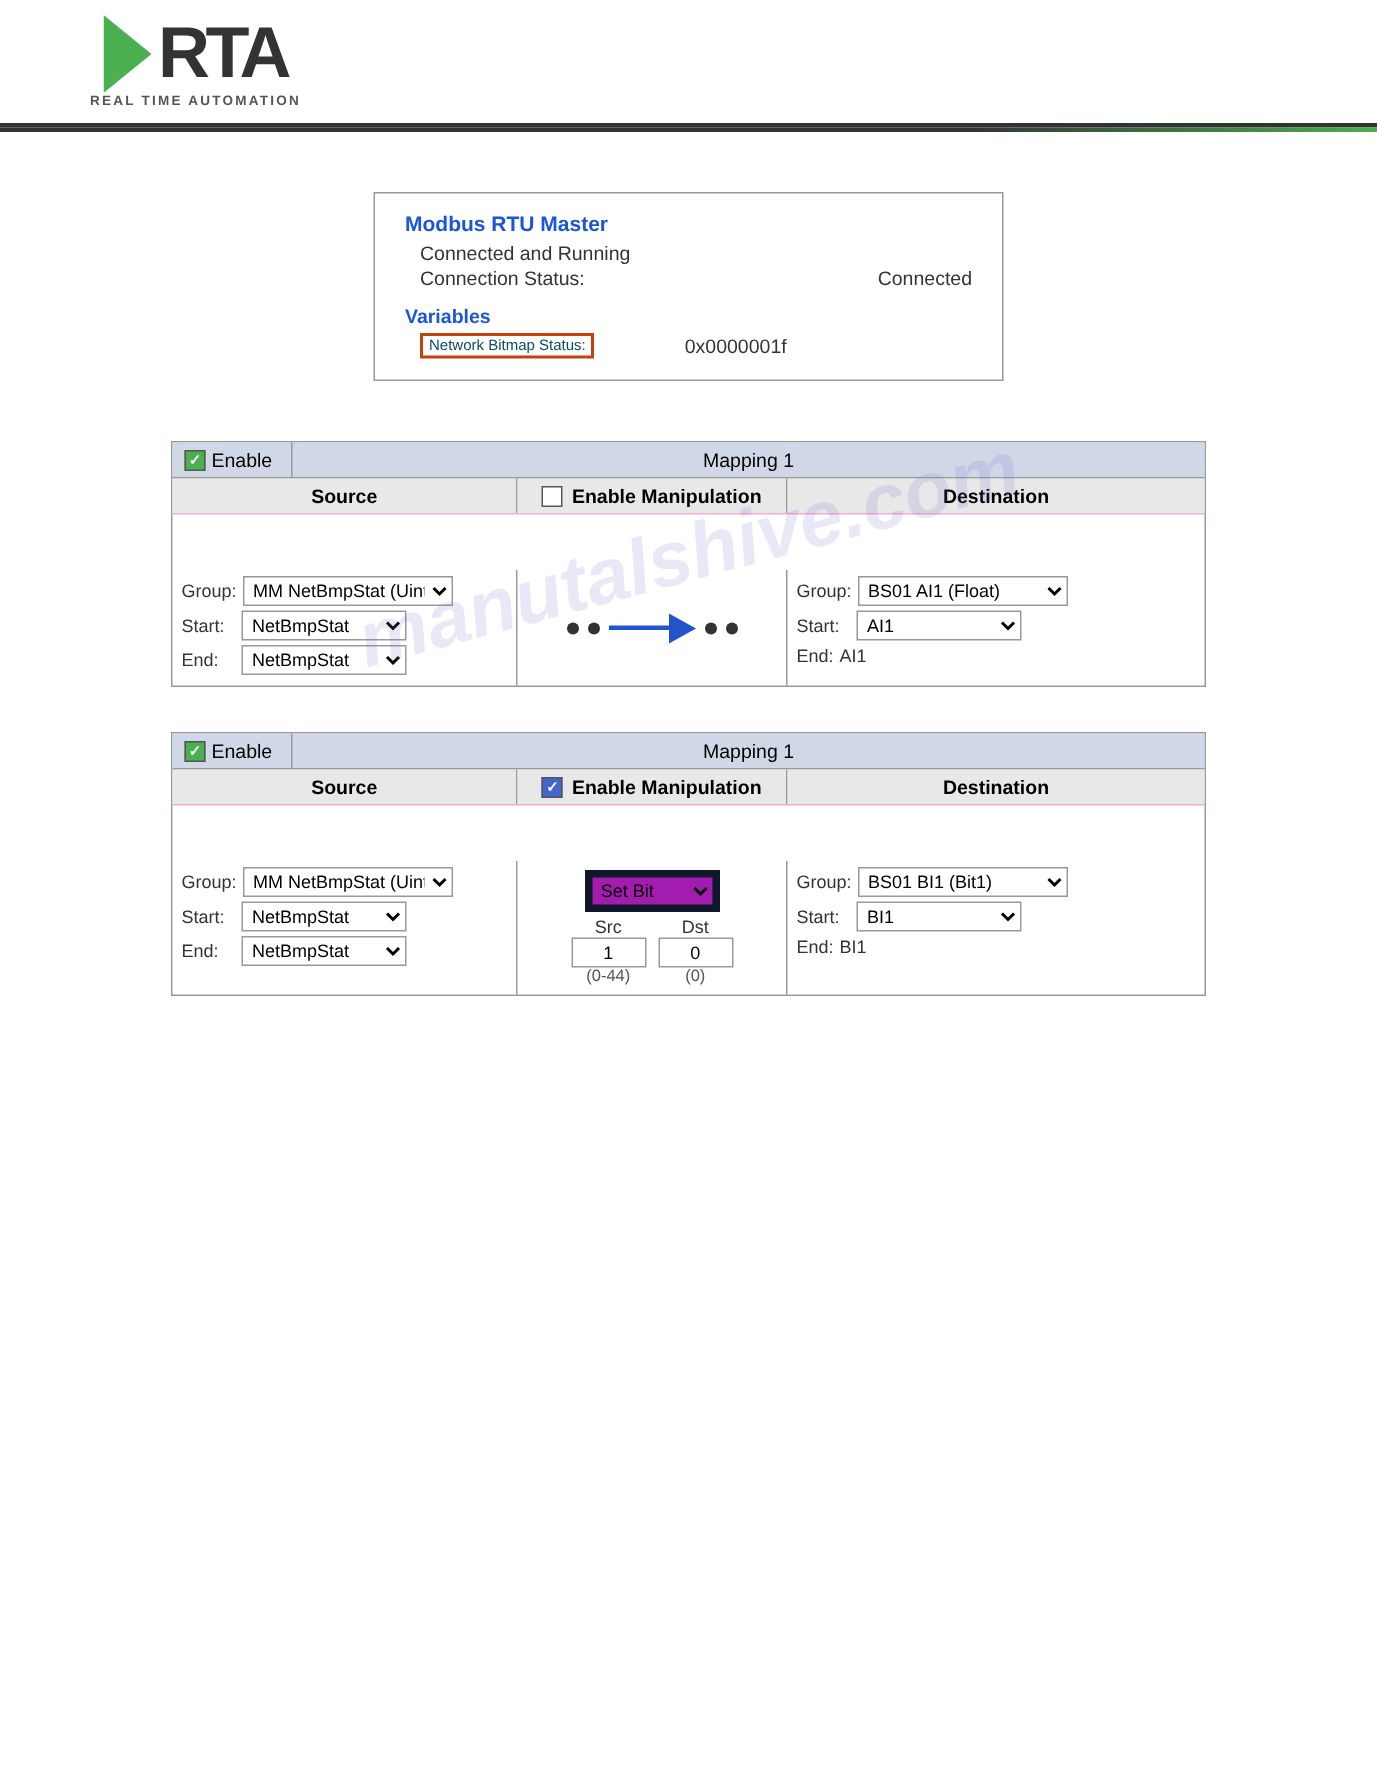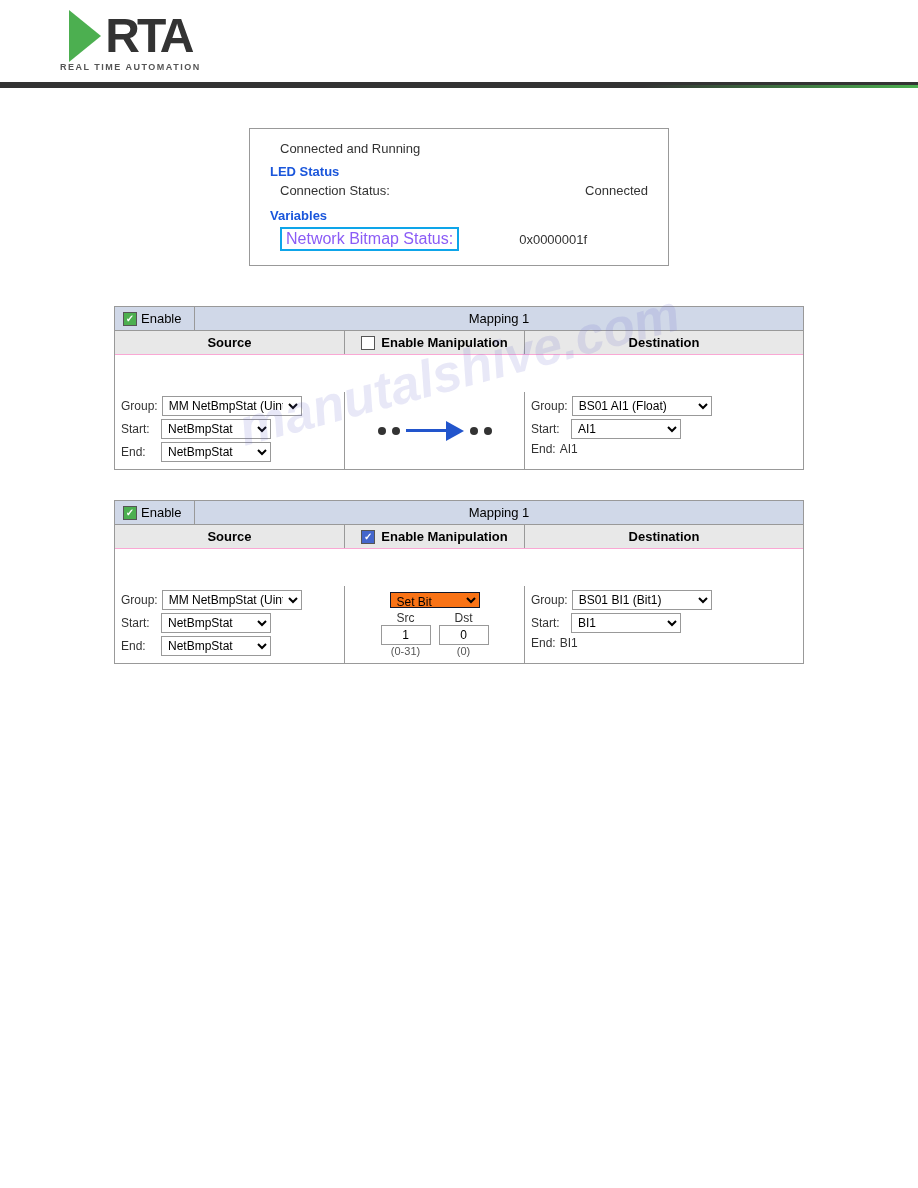--- a/index.html
+++ b/index.html
@@ -214,24 +214,24 @@
       background: #333;
     }
     .manip-row {
       display: flex;
       align-items: center;
       gap: 4px;
       margin-bottom: 3px;
     }
     .manip-select {
       font-size: 12px;
-      border: 1px solid #0f172a;
-      background: #f97316;
+      border: 5px solid #0f172a;
+      background: #a21caf;
       padding: 1px 2px;
-      height: 16px;
+      height: 28px;
       width: 90px;
     }
     .manip-src-dst {
       display: flex;
       align-items: flex-start;
       gap: 8px;
     }
     .manip-col {
       display: flex;
       flex-direction: column;
@@ -317,29 +317,29 @@
       </svg>
       <span style="font-size:48px;font-weight:900;color:#333;letter-spacing:-3px;line-height:1;">RTA</span>
     </div>
     <div style="font-size:9px;color:#555;letter-spacing:1.5px;font-weight:bold;text-align:center;padding-left:40px;">REAL TIME AUTOMATION</div>
   </div>
 </div>
 <div class="header-separator"></div>
 
 <div class="status-section">
   <div class="status-box">
+    <div class="status-title">Modbus RTU Master</div>
     <div style="padding-left:10px;font-size:13px;color:#333;">Connected and Running</div>
-    <div class="status-section-label">LED Status</div>
     <div class="status-row">
       <span class="label">Connection Status:</span>
       <span class="value">Connected</span>
     </div>
     <div class="status-section-label">Variables</div>
     <div style="display:flex;align-items:center;padding:2px 0 2px 10px;">
-      <span style="border:2px solid #0ea5e9;padding:1px 4px;font-size:16px;color:#8b5cf6;">Network Bitmap Status:</span>
+      <span style="border:2px solid #c2410c;padding:1px 4px;font-size:10px;color:#0c4a6e;">Network Bitmap Status:</span>
       <span style="margin-left:60px;font-size:13px;color:#333;">0x0000001f</span>
     </div>
   </div>
 </div>
 
 <div class="watermark">manutalshive.com</div>
 
 <div class="mapping-section">
   <div class="mapping-table">
 
@@ -464,21 +464,21 @@
       <div class="mapping-middle-col" style="flex-direction:column;padding:6px;">
         <div class="manip-row">
           <select class="manip-select">
             <option value="Set Bit">Set Bit</option>
           </select>
         </div>
         <div class="manip-src-dst">
           <div class="manip-col">
             <span class="manip-col-label">Src</span>
             <input class="manip-input" type="text" value="1" style="">
-            <span class="manip-range">(0-31)</span>
+            <span class="manip-range">(0-44)</span>
           </div>
           <div class="manip-col">
             <span class="manip-col-label">Dst</span>
             <input class="manip-input" type="text" value="0" style="">
             <span class="manip-range">(0)</span>
           </div>
         </div>
       </div>
 
       <div class="mapping-dest-col">

